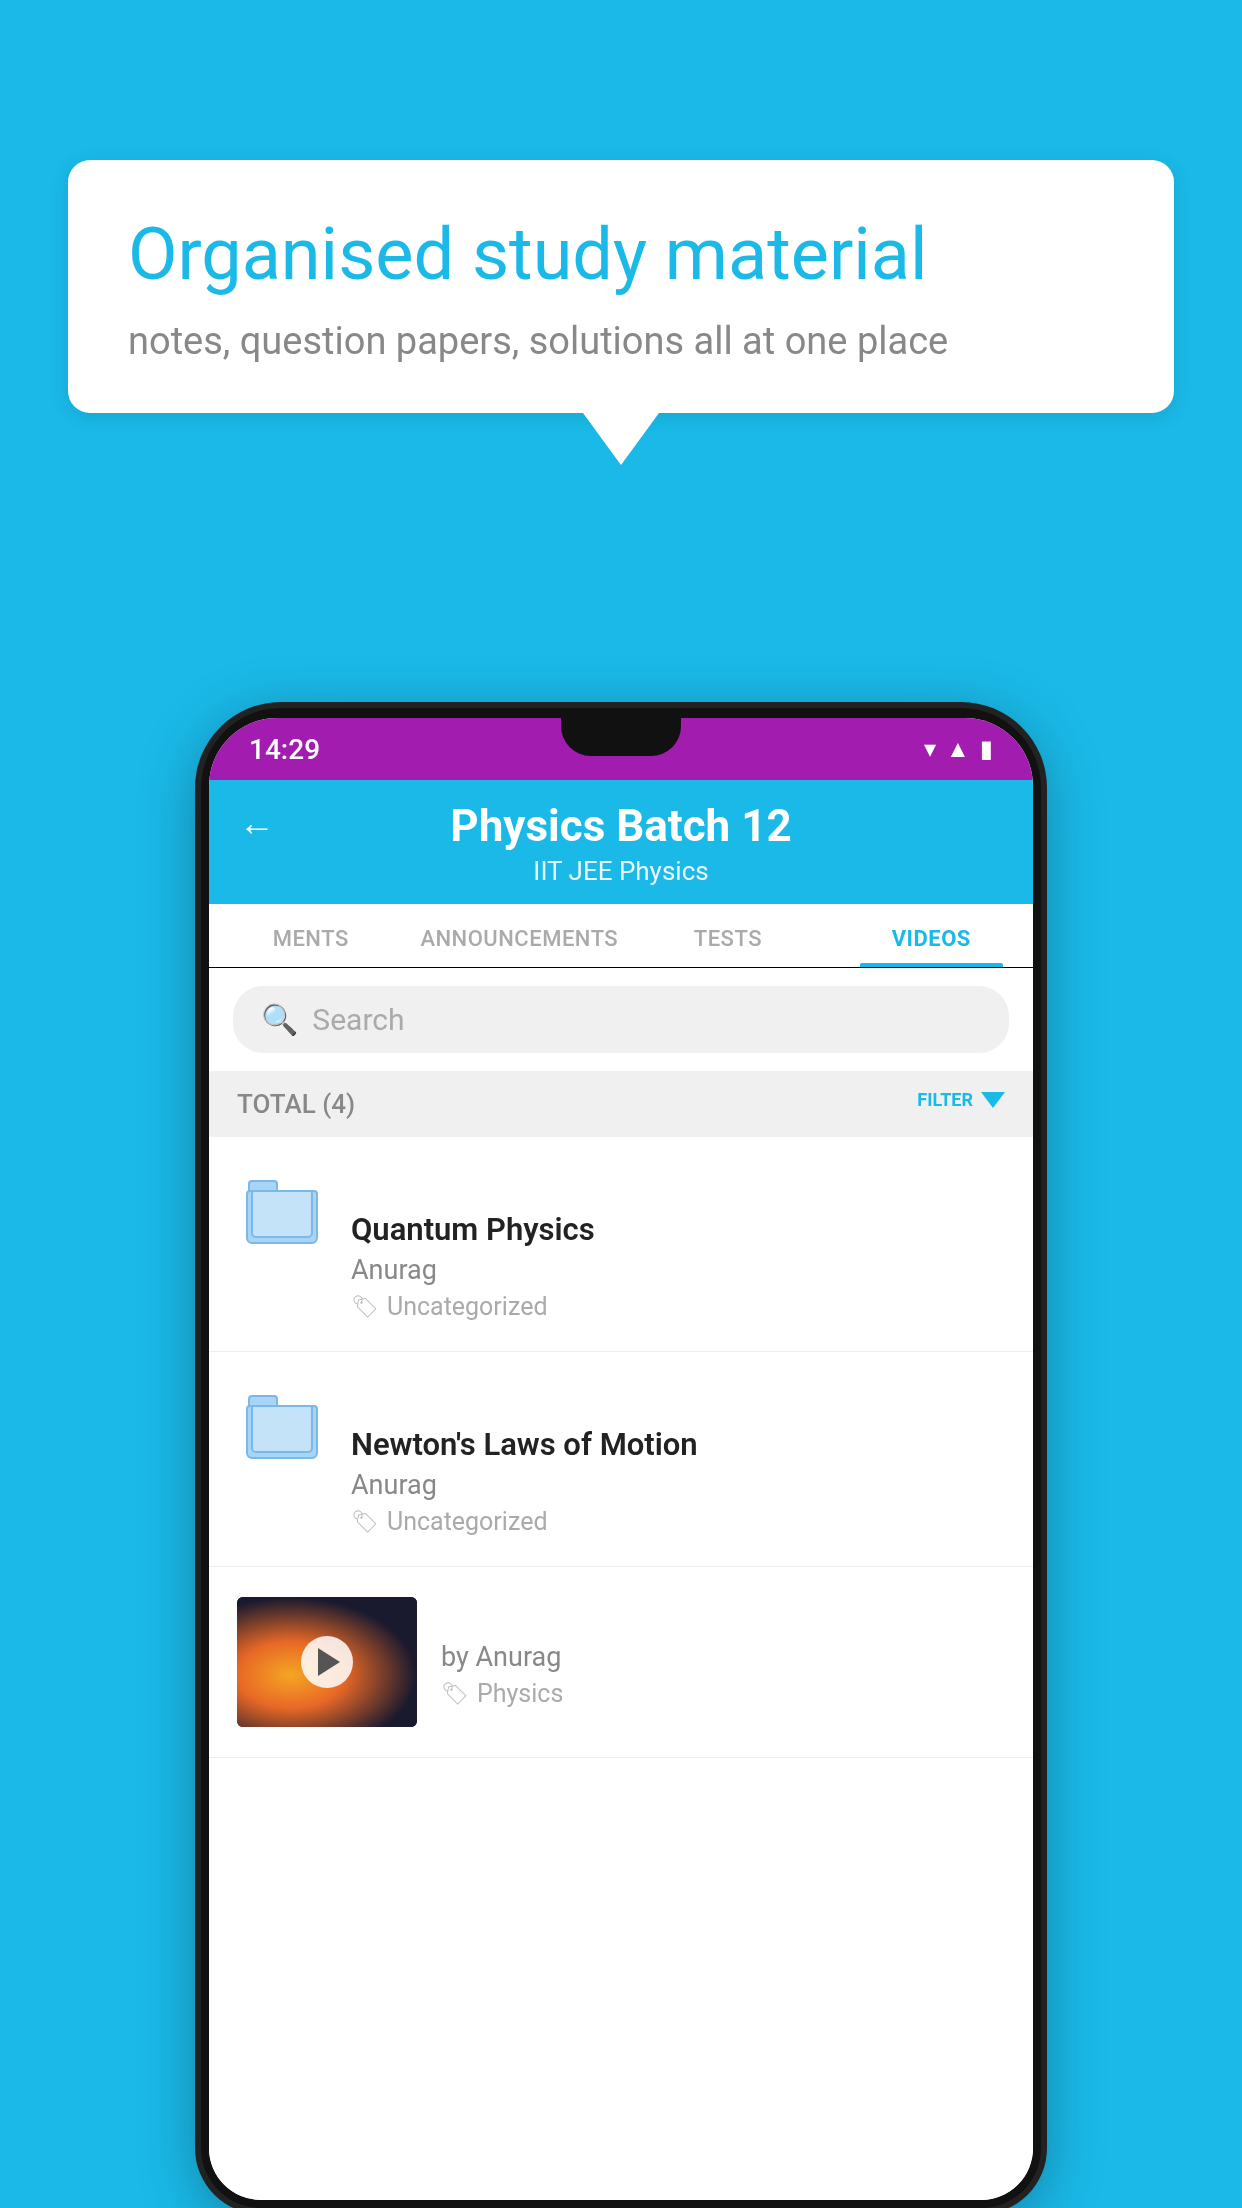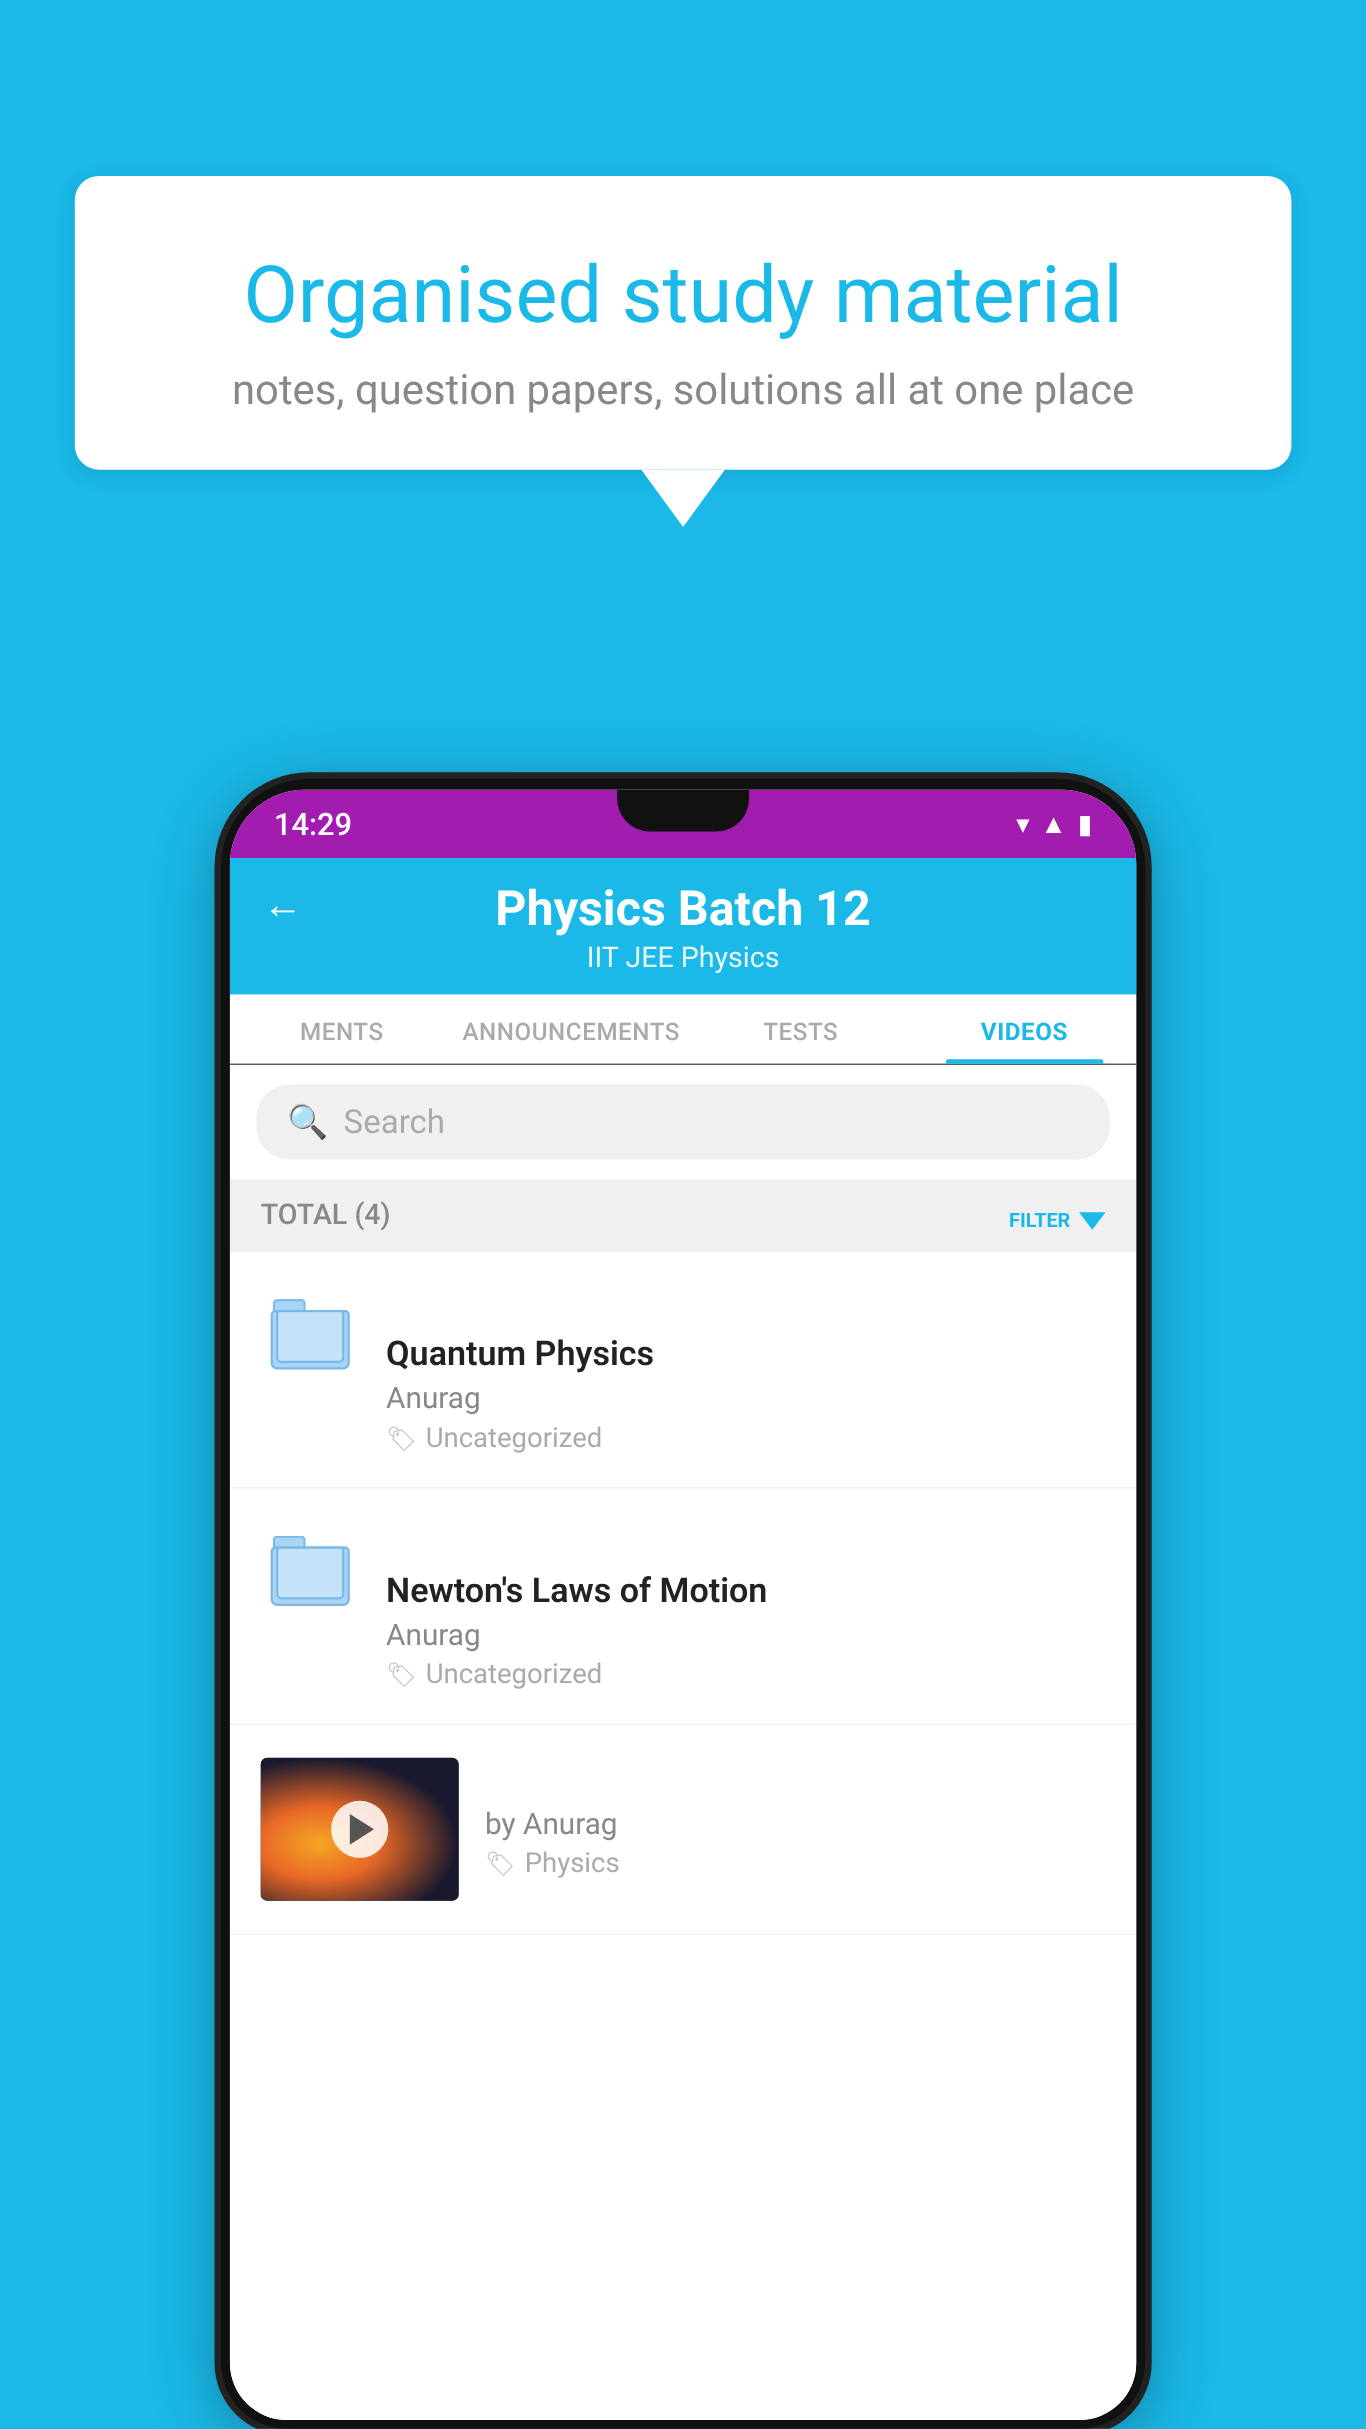--- a/index.html
+++ b/index.html
@@ -21,24 +21,23 @@
       left: 68px;
       right: 68px;
       display: flex;
       flex-direction: column;
       align-items: center;
     }
 
     .speech-bubble {
       background: #fff;
       border-radius: 22px;
-      padding: 68px 60px 50px 60px;
+      padding: 54px 60px 50px 60px;
       width: 100%;
       box-shadow: 0 4px 20px rgba(0,0,0,0.10);
-      text-align: center;
     }
 
     .speech-bubble-title {
       color: #1ab9e8;
       font-size: 72px;
       font-weight: 400;
       line-height: 1.15;
       margin-bottom: 22px;
     }
 
@@ -215,21 +214,21 @@
 
     .search-placeholder {
       color: #aaa;
       font-size: 30px;
     }
 
     
     .filter-bar {
       background: #f0f0f0;
       display: flex;
-      align-items: flex-end;
+      align-items: flex-start;
       justify-content: space-between;
       padding: 18px 28px;
     }
 
     .filter-total {
       color: #888;
       font-size: 26px;
       font-weight: 500;
     }
 

